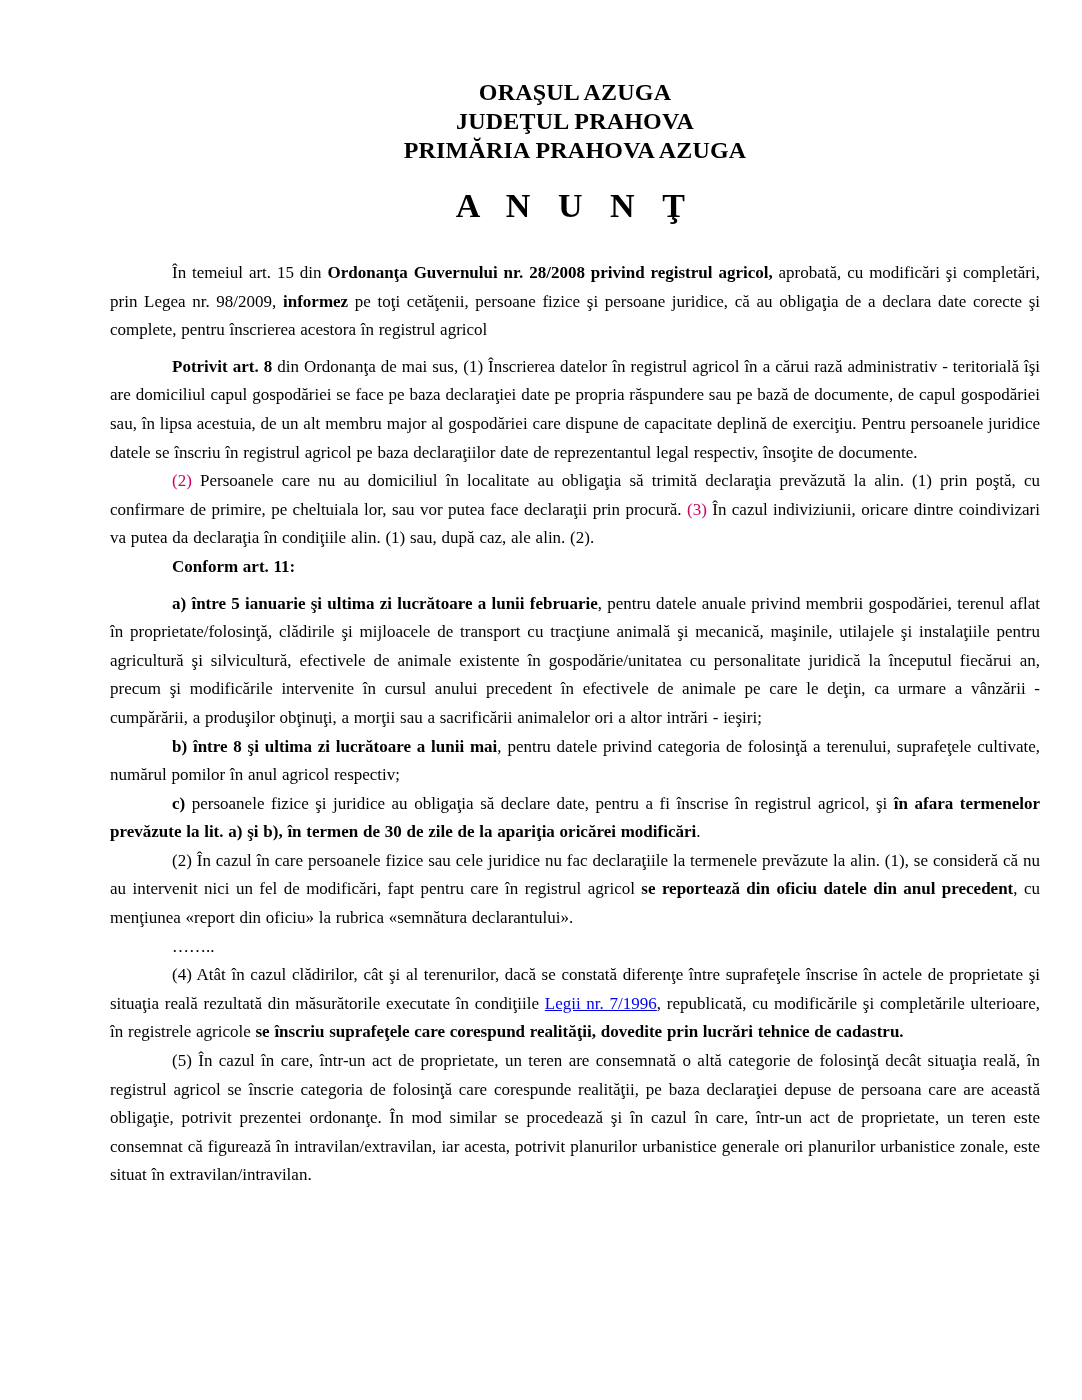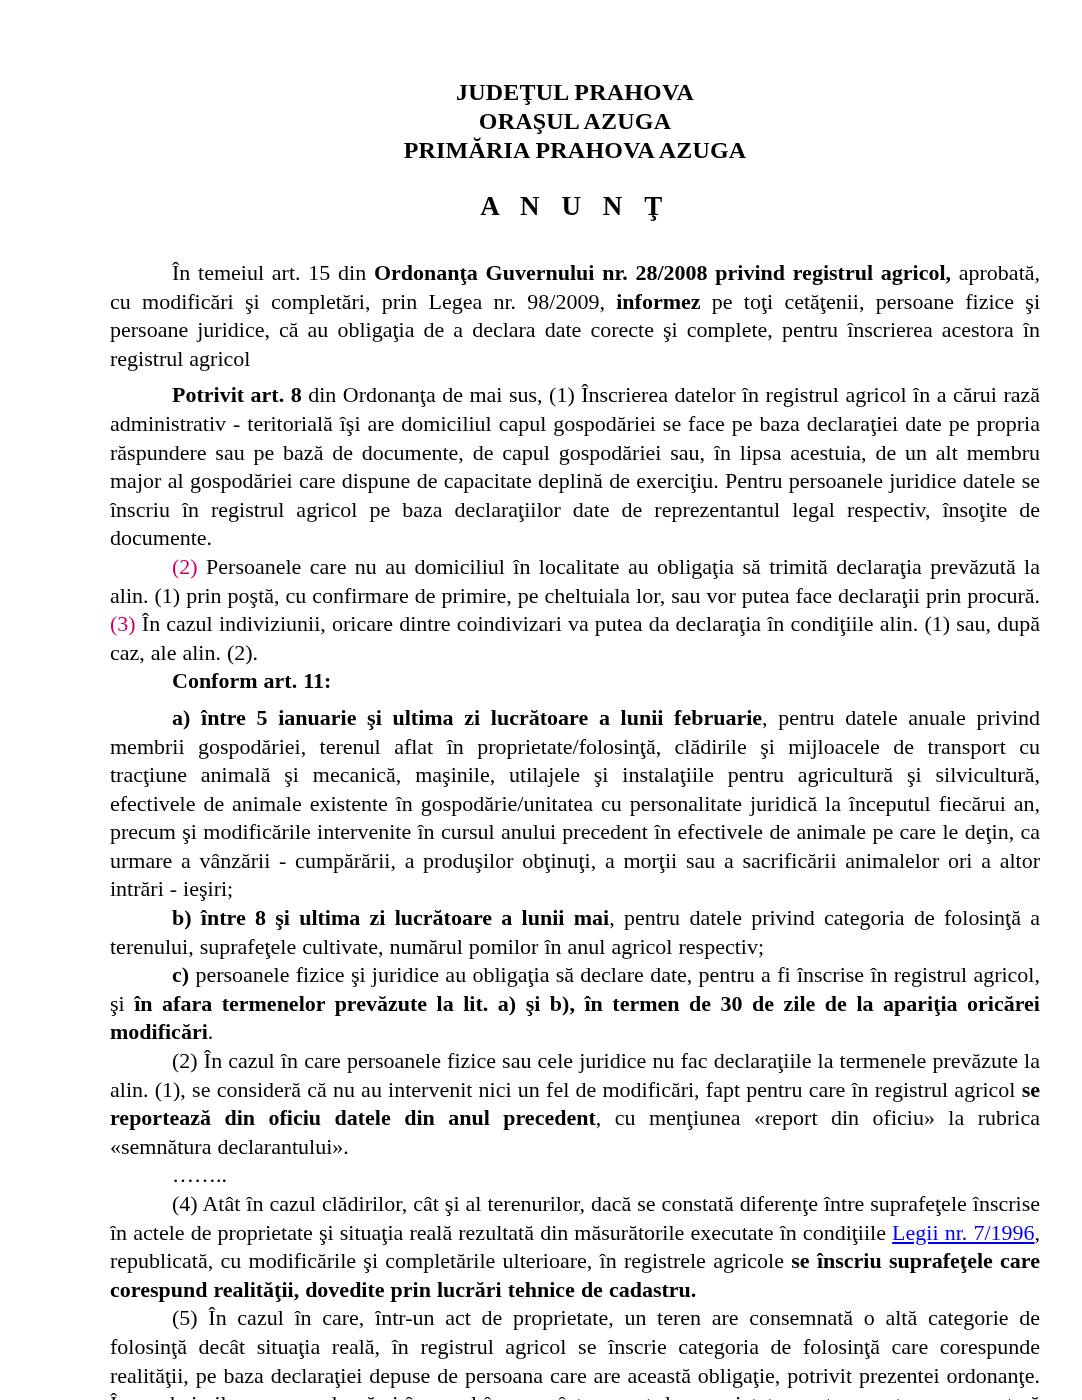--- a/index.html
+++ b/index.html
@@ -25,51 +25,51 @@
   .doc-header .hline {
     display: block;
     font-weight: bold;
     font-size: 24px;
     line-height: 29px;
     letter-spacing: 0.2px;
   }
   .doc-title {
     text-align: center;
     font-weight: bold;
-    font-size: 27px;
+    font-size: 34px;
     line-height: 30px;
     letter-spacing: 0.28em;
     margin-top: 26px;
     margin-bottom: 38px;
   }
   .doc-body p.para {
     margin: 0;
-    font-size: 22px;
+    font-size: 17px;
     line-height: 28.6px;
     text-align: justify;
     text-indent: 62px;
     word-spacing: 0.5px;
   }
   .doc-body p.para.no-justify {
     text-align: left;
   }
   .doc-body p.para.sp-before-lg { margin-top: 8px; }
   .doc-body p.para.sp-before-md { margin-top: 18px; }
   .doc-body a.doc-link {
     text-decoration: underline;
     cursor: pointer;
   }
 </style>
 </head>
 <body>
 
 <div class="page">
   <div class="doc-header">
+    <span class="hline">ORAŞUL AZUGA</span>
     <span class="hline">JUDEŢUL PRAHOVA</span>
-    <span class="hline">ORAŞUL AZUGA</span>
     <span class="hline">PRIMĂRIA PRAHOVA AZUGA</span>
   </div>
 
   <div class="doc-title">A N U N Ţ</div>
 
   <div class="doc-body">
       <p class="para"><span>În temeiul art. 15 din </span><span style="font-weight: bold;">Ordonanţa Guvernului nr. 28/2008 privind registrul agricol,</span><span> aprobată, cu modificări şi completări, prin Legea nr. 98/2009, </span><span style="font-weight: bold;">informez</span><span> pe toţi cetăţenii, persoane fizice şi persoane juridice, că au obligaţia de a declara date corecte şi complete, pentru înscrierea acestora în registrul agricol</span></p>
       <p class="para sp-before-lg"><span style="font-weight: bold;">Potrivit art. 8</span><span> din Ordonanţa de mai sus, (1) Înscrierea datelor în registrul agricol în a cărui rază administrativ - teritorială îşi are domiciliul capul gospodăriei se face pe baza declaraţiei date pe propria răspundere sau pe bază de documente, de capul gospodăriei sau, în lipsa acestuia, de un alt membru major al gospodăriei care dispune de capacitate deplină de exerciţiu. Pentru persoanele juridice datele se înscriu în registrul agricol pe baza declaraţiilor date de reprezentantul legal respectiv, însoţite de documente.</span></p>
       <p class="para"><span style="color: rgb(204, 0, 102);">(2)</span><span> Persoanele care nu au domiciliul în localitate au obligaţia să trimită declaraţia prevăzută la alin. (1) prin poştă, cu confirmare de primire, pe cheltuiala lor, sau vor putea face declaraţii prin procură. </span><span style="color: rgb(204, 0, 102);">(3)</span><span> În cazul indiviziunii, oricare dintre coindivizari va putea da declaraţia în condiţiile alin. (1) sau, după caz, ale alin. (2).</span></p>
       <p class="para no-justify"><span style="font-weight: bold; margin-top: 13px;">Conform art. 11:</span></p>

